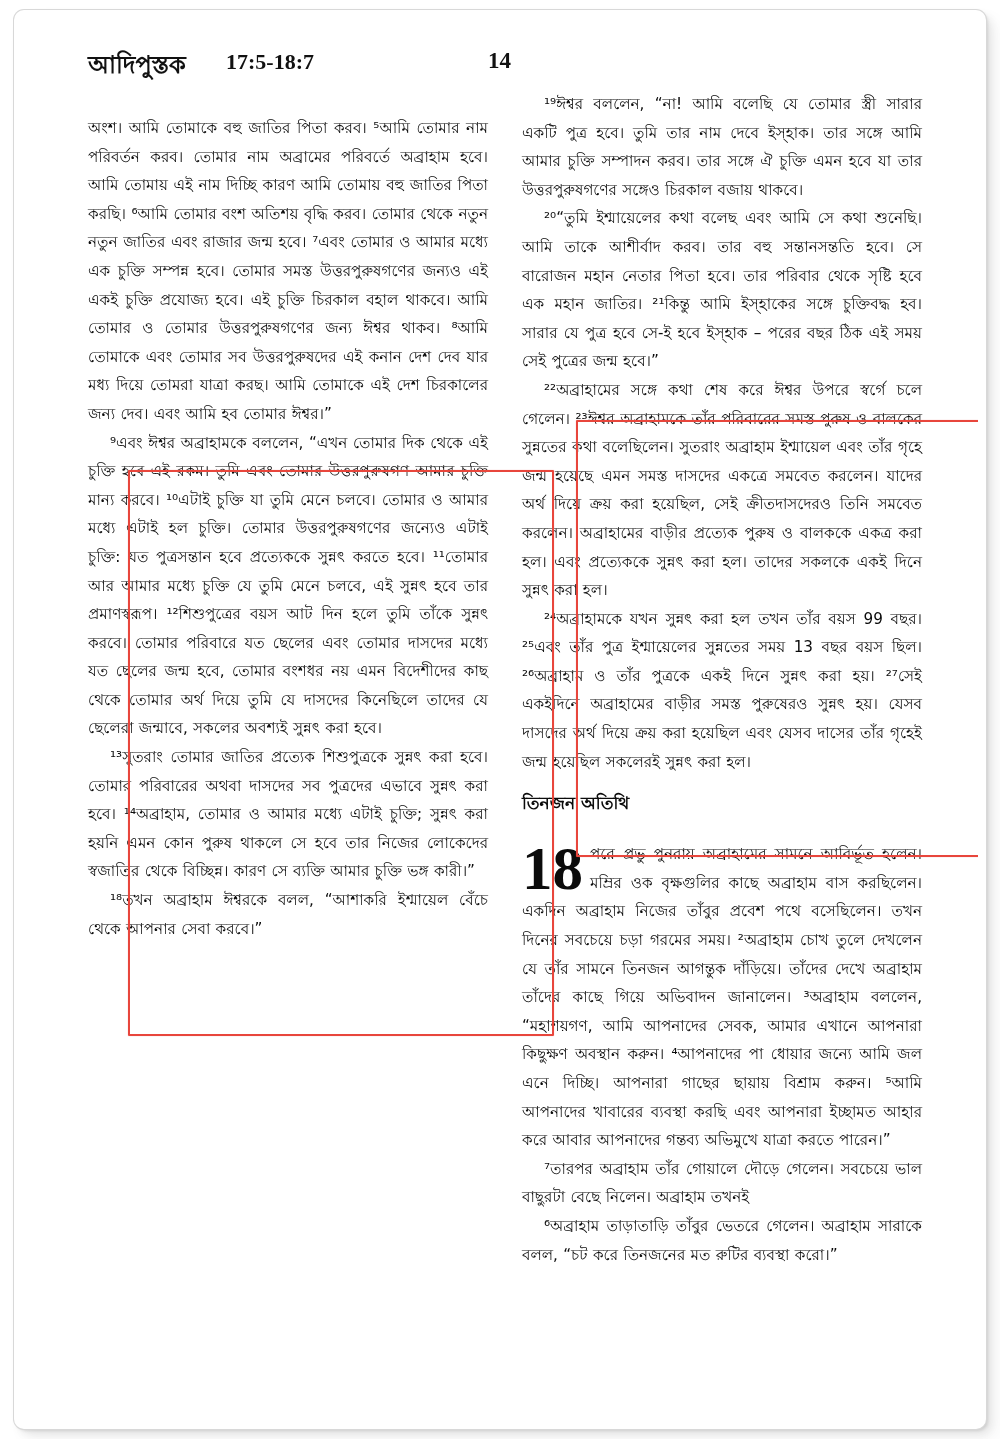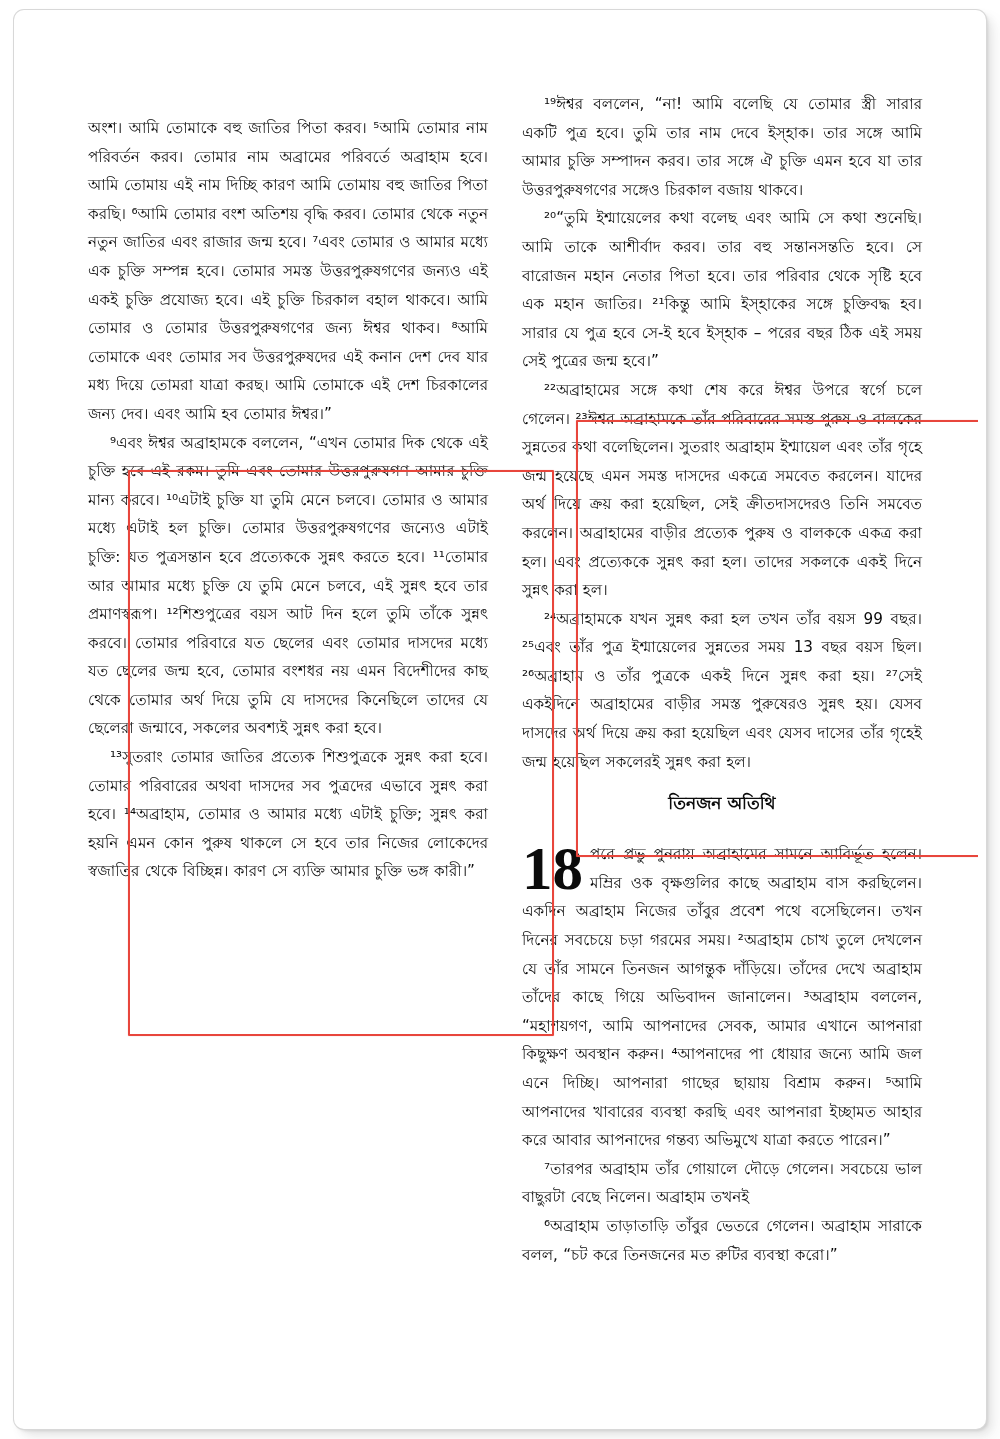--- a/index.html
+++ b/index.html
@@ -103,21 +103,20 @@
     color: #0b0b0b;
     text-align: justify;
     text-justify: inter-word;
     text-indent: 22px;
     word-spacing: 0.5px;
   }
   p.verse-para.no-indent { text-indent: 0; margin-top: 24px; }
 
   h2.section-head {
     margin: 14px 0 4px 0;
-    text-align: center;
     font-family: "DejaVu Sans", "Liberation Sans", sans-serif;
     font-weight: 700;
     font-size: 17px;
     color: #0b0b0b;
     line-height: 26px;
   }
 
   
   .dropcap-para {
     position: relative;
@@ -154,29 +153,35 @@
     height: 437px;
   }
 </style>
 </head>
 <body>
 
 <div class="page-shadow"></div>
 
 <div class="page-sheet">
 
+  <div class="running-head">
+    <span class="book-title">আদিপুস্তক</span>
+    <span class="ref-range">17:5-18:7</span>
+    <span class="page-number">14</span>
+  </div>
 
   <div class="columns">
 
     <div class="col col-left">
       <p class="verse-para no-indent">অংশ। আমি তোমাকে বহু জাতির পিতা করব। ⁵আমি তোমার নাম পরিবর্তন করব। তোমার নাম অব্রামের পরিবর্তে অব্রাহাম হবে। আমি তোমায় এই নাম দিচ্ছি কারণ আমি তোমায় বহু জাতির পিতা করছি। ⁶আমি তোমার বংশ অতিশয় বৃদ্ধি করব। তোমার থেকে নতুন নতুন জাতির এবং রাজার জন্ম হবে। ⁷এবং তোমার ও আমার মধ্যে এক চুক্তি সম্পন্ন হবে। তোমার সমস্ত উত্তরপুরুষগণের জন্যও এই একই চুক্তি প্রযোজ্য হবে। এই চুক্তি চিরকাল বহাল থাকবে। আমি তোমার ও তোমার উত্তরপুরুষগণের জন্য ঈশ্বর থাকব। ⁸আমি তোমাকে এবং তোমার সব উত্তরপুরুষদের এই কনান দেশ দেব যার মধ্য দিয়ে তোমরা যাত্রা করছ। আমি তোমাকে এই দেশ চিরকালের জন্য দেব। এবং আমি হব তোমার ঈশ্বর।”</p>
       <p class="verse-para">⁹এবং ঈশ্বর অব্রাহামকে বললেন, “এখন তোমার দিক থেকে এই চুক্তি হবে এই রকম। তুমি এবং তোমার উত্তরপুরুষগণ আমার চুক্তি মান্য করবে। ¹⁰এটাই চুক্তি যা তুমি মেনে চলবে। তোমার ও আমার মধ্যে এটাই হল চুক্তি। তোমার উত্তরপুরুষগণের জন্যেও এটাই চুক্তি: যত পুত্রসন্তান হবে প্রত্যেককে সুন্নৎ করতে হবে। ¹¹তোমার আর আমার মধ্যে চুক্তি যে তুমি মেনে চলবে, এই সুন্নৎ হবে তার প্রমাণস্বরূপ। ¹²শিশুপুত্রের বয়স আট দিন হলে তুমি তাঁকে সুন্নৎ করবে। তোমার পরিবারে যত ছেলের এবং তোমার দাসদের মধ্যে যত ছেলের জন্ম হবে, তোমার বংশধর নয় এমন বিদেশীদের কাছ থেকে তোমার অর্থ দিয়ে তুমি যে দাসদের কিনেছিলে তাদের যে ছেলেরা জন্মাবে, সকলের অবশ্যই সুন্নৎ করা হবে।</p>
       <p class="verse-para">¹³সুতরাং তোমার জাতির প্রত্যেক শিশুপুত্রকে সুন্নৎ করা হবে। তোমার পরিবারের অথবা দাসদের সব পুত্রদের এভাবে সুন্নৎ করা হবে। ¹⁴অব্রাহাম, তোমার ও আমার মধ্যে এটাই চুক্তি; সুন্নৎ করা হয়নি এমন কোন পুরুষ থাকলে সে হবে তার নিজের লোকেদের স্বজাতির থেকে বিচ্ছিন্ন। কারণ সে ব্যক্তি আমার চুক্তি ভঙ্গ কারী।”</p>
 
 
+      <p class="verse-para">¹⁸তখন অব্রাহাম ঈশ্বরকে বলল, “আশাকরি ইশ্মায়েল বেঁচে থেকে আপনার সেবা করবে।”</p>
     </div>
 
     <div class="col col-right">
       <p class="verse-para">¹⁹ঈশ্বর বললেন, “না! আমি বলেছি যে তোমার স্ত্রী সারার একটি পুত্র হবে। তুমি তার নাম দেবে ইস্হাক। তার সঙ্গে আমি আমার চুক্তি সম্পাদন করব। তার সঙ্গে ঐ চুক্তি এমন হবে যা তার উত্তরপুরুষগণের সঙ্গেও চিরকাল বজায় থাকবে।</p>
       <p class="verse-para">²⁰“তুমি ইশ্মায়েলের কথা বলেছ এবং আমি সে কথা শুনেছি। আমি তাকে আশীর্বাদ করব। তার বহু সন্তানসন্ততি হবে। সে বারোজন মহান নেতার পিতা হবে। তার পরিবার থেকে সৃষ্টি হবে এক মহান জাতির। ²¹কিন্তু আমি ইস্হাকের সঙ্গে চুক্তিবদ্ধ হব। সারার যে পুত্র হবে সে-ই হবে ইস্হাক – পরের বছর ঠিক এই সময় সেই পুত্রের জন্ম হবে।”</p>
       <p class="verse-para">²²অব্রাহামের সঙ্গে কথা শেষ করে ঈশ্বর উপরে স্বর্গে চলে গেলেন। ²³ঈশ্বর অব্রাহামকে তাঁর পরিবারের সমস্ত পুরুষ ও বালকের সুন্নতের কথা বলেছিলেন। সুতরাং অব্রাহাম ইশ্মায়েল এবং তাঁর গৃহে জন্ম হয়েছে এমন সমস্ত দাসদের একত্রে সমবেত করলেন। যাদের অর্থ দিয়ে ক্রয় করা হয়েছিল, সেই ক্রীতদাসদেরও তিনি সমবেত করলেন। অব্রাহামের বাড়ীর প্রত্যেক পুরুষ ও বালককে একত্র করা হল। এবং প্রত্যেককে সুন্নৎ করা হল। তাদের সকলকে একই দিনে সুন্নৎ করা হল।</p>
       <p class="verse-para">²⁴অব্রাহামকে যখন সুন্নৎ করা হল তখন তাঁর বয়স 99 বছর। ²⁵এবং তাঁর পুত্র ইশ্মায়েলের সুন্নতের সময় 13 বছর বয়স ছিল। ²⁶অব্রাহাম ও তাঁর পুত্রকে একই দিনে সুন্নৎ করা হয়। ²⁷সেই একইদিনে অব্রাহামের বাড়ীর সমস্ত পুরুষেরও সুন্নৎ হয়। যেসব দাসদের অর্থ দিয়ে ক্রয় করা হয়েছিল এবং যেসব দাসের তাঁর গৃহেই জন্ম হয়েছিল সকলেরই সুন্নৎ করা হল।</p>
 
       <h2 class="section-head">তিনজন অতিথি</h2>
 

